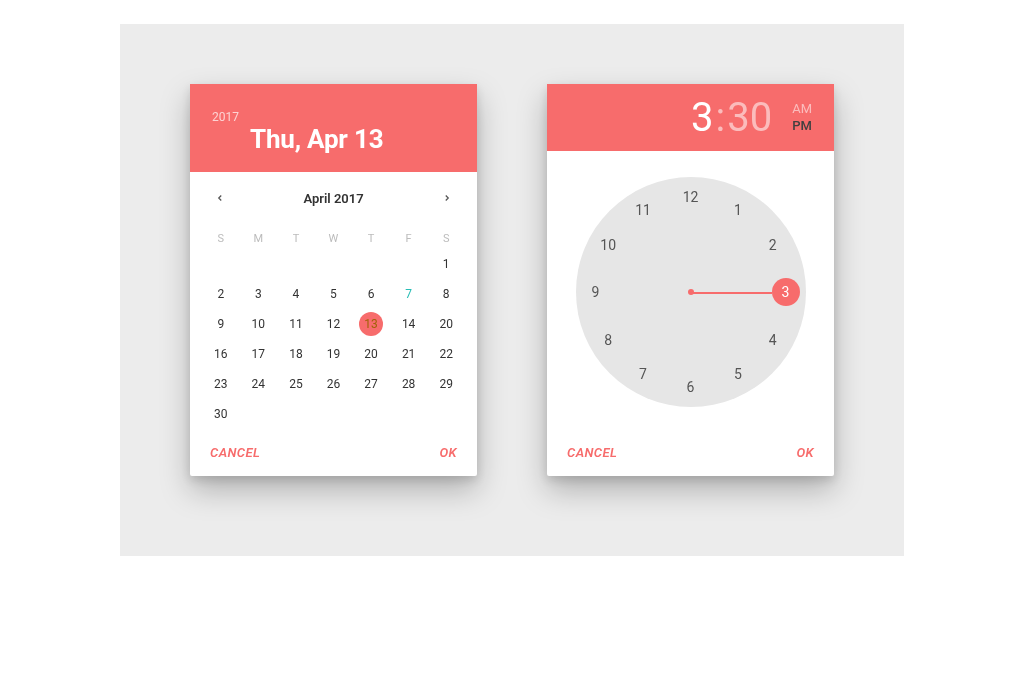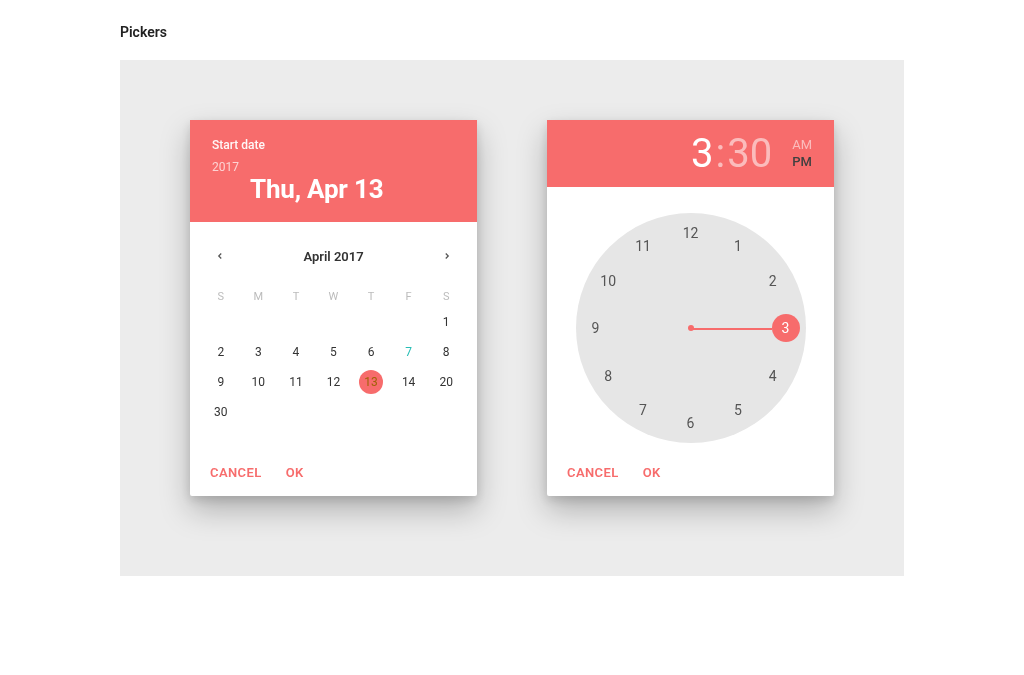--- a/index.html
+++ b/index.html
@@ -57,21 +57,20 @@
     letter-spacing: -0.2px;
     margin-left: 38px;
   }
 
   
   .month-nav {
     display: flex;
     align-items: center;
     justify-content: space-between;
     padding: 14px 18px 6px;
-    margin-top: 8px;
   }
   .month-nav .nav-btn {
     width: 24px; height: 24px;
     display: flex; align-items: center; justify-content: center;
     color: #555;
     cursor: pointer;
     font-size: 14px;
     user-select: none;
   }
   .month-nav .month-label {
@@ -110,24 +109,25 @@
     width: 24px; height: 24px;
     border-radius: 50%;
     background: #f76c6c;
     z-index: 0;
   }
   .day.selected span { position: relative; z-index: 1; color: #a16207; }
 
   
   .actions {
     display: flex;
-    justify-content: flex-start;
+    justify-content: space-between;
     gap: 24px;
     padding: 12px 20px 16px;
     margin-top: auto;
+    font-style: italic;
   }
   .actions .btn {
     font-size: 13px;
     font-weight: 600;
     color: #f76c6c;
     cursor: pointer;
     letter-spacing: 0.4px;
   }
 
   
@@ -193,27 +193,25 @@
     height: 2px;
     background: #f76c6c;
     transform-origin: left center;
     z-index: 1;
   }
 </style>
 </head>
 <body>
 
 <div class="page">
-  <h2 class="page-title">Pickers</h2>
 
   <div class="canvas">
 
     <div class="card">
       <div class="date-header">
-        <div class="label">Start date</div>
         <div class="year">2017</div>
         <div class="bigdate">Thu, Apr 13</div>
       </div>
 
       <div class="month-nav">
         <div class="nav-btn">
           <span>
             <svg width="10" height="10" viewBox="0 0 24 24" fill="none" stroke="currentColor" stroke-width="3">
                 <polyline points="15 18 9 12 15 6"></polyline>
               </svg>
@@ -287,20 +285,66 @@
               <span>12</span>
             </div>
             <div class="day selected">
               <span>13</span>
             </div>
             <div class="day">
               <span>14</span>
             </div>
             <div class="day">
               <span>20</span>
+            </div>
+          </div>
+          <div class="week-row">
+            <div class="day">
+              <span>16</span>
+            </div>
+            <div class="day">
+              <span>17</span>
+            </div>
+            <div class="day">
+              <span>18</span>
+            </div>
+            <div class="day">
+              <span>19</span>
+            </div>
+            <div class="day">
+              <span>20</span>
+            </div>
+            <div class="day">
+              <span>21</span>
+            </div>
+            <div class="day">
+              <span>22</span>
+            </div>
+          </div>
+          <div class="week-row">
+            <div class="day">
+              <span>23</span>
+            </div>
+            <div class="day">
+              <span>24</span>
+            </div>
+            <div class="day">
+              <span>25</span>
+            </div>
+            <div class="day">
+              <span>26</span>
+            </div>
+            <div class="day">
+              <span>27</span>
+            </div>
+            <div class="day">
+              <span>28</span>
+            </div>
+            <div class="day">
+              <span>29</span>
             </div>
           </div>
           <div class="week-row">
             <div class="day">
               <span>30</span>
             </div>
             <div class="day empty"></div>
             <div class="day empty"></div>
             <div class="day empty"></div>
             <div class="day empty"></div>

